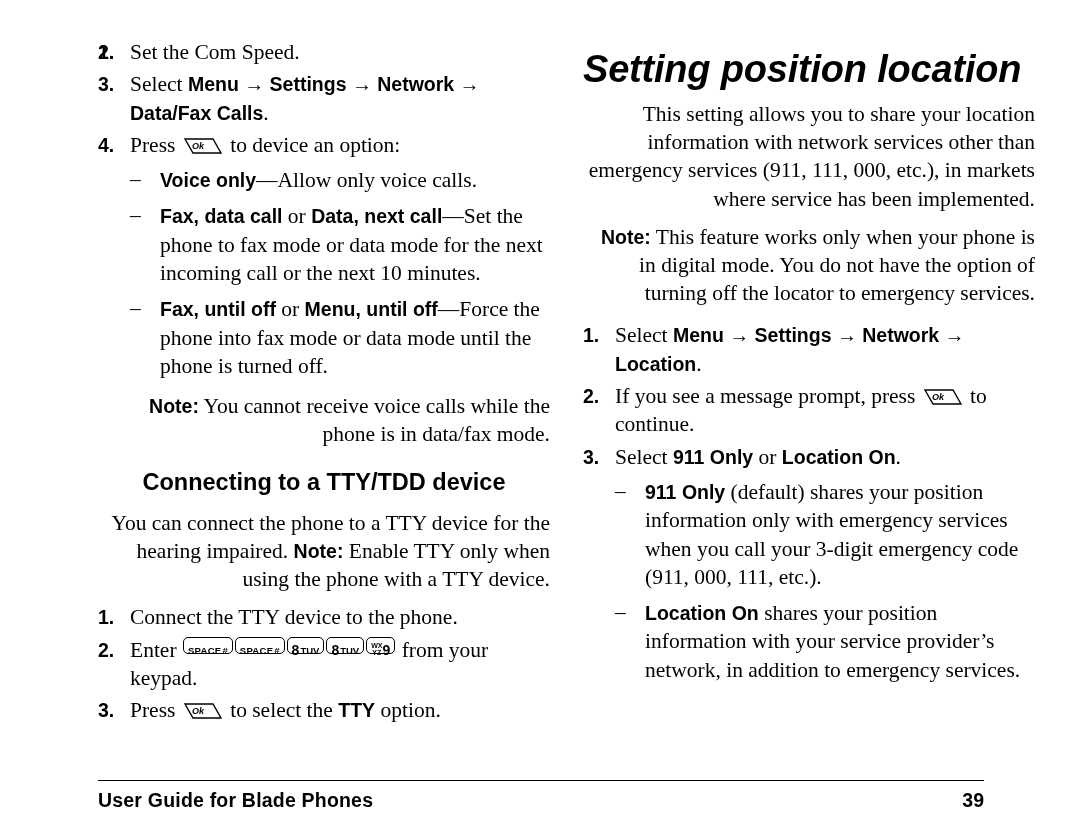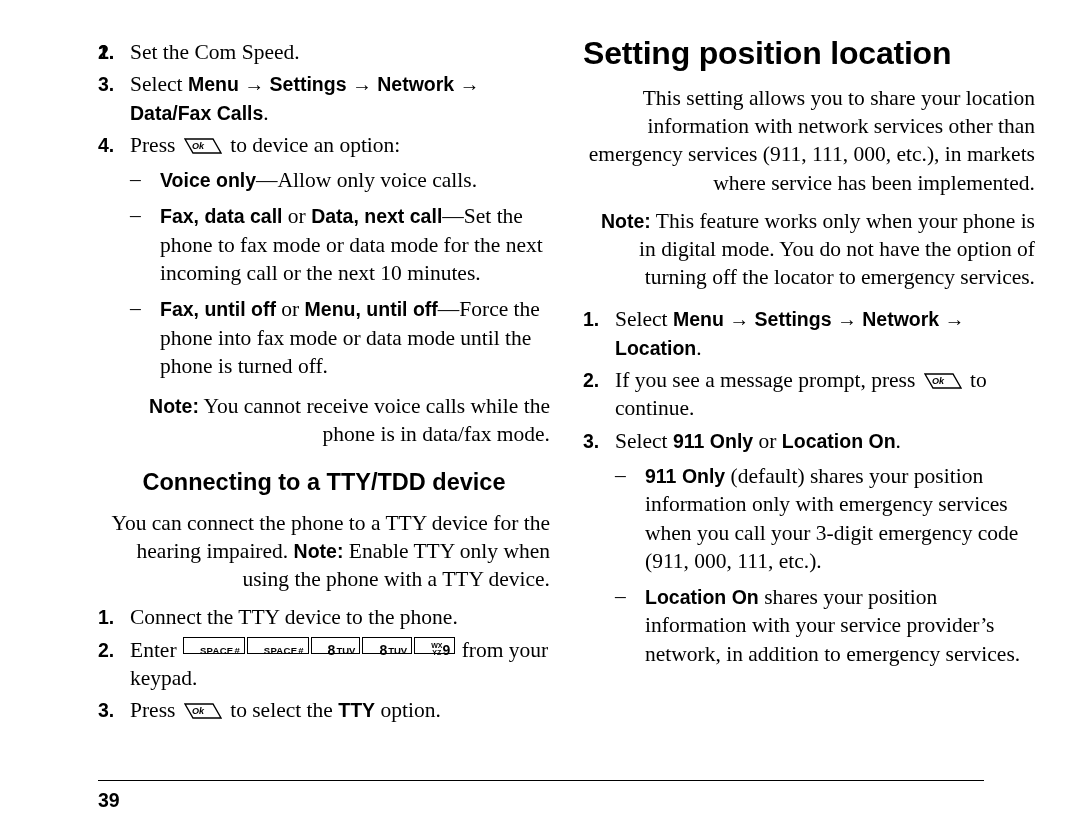--- a/index.html
+++ b/index.html
@@ -34,24 +34,25 @@
     font-size: 21.5px;
     line-height: 28.2px;
     margin: 0 0 0 0;
     text-align: right;
   }
   .sans { font-family: "Liberation Sans", sans-serif; font-weight: bold; font-size: 19.5px; }
 
   h2.heading {
     font-family: "Liberation Sans", sans-serif;
     font-weight: bold;
-    font-size: 32px;
+    font-size: 38px;
     letter-spacing: -0.2px;
-    margin: 0 0 14px 0;
+    margin: 16px 0 14px 0;
     line-height: 34px;
+    font-style: italic;
   }
   h3.subheading {
     font-family: "Liberation Sans", sans-serif;
     font-weight: bold;
     font-size: 23.5px;
     margin: 0 0 12px 0;
     line-height: 30px;
     text-align: center;
   }
 
@@ -105,22 +106,22 @@
     height: 20px;
     vertical-align: -4px;
     margin: 0 2px;
   }
   .okkey svg { display: block; }
 
   
   .keycap {
     display: inline-block;
     border: 1.5px solid #000;
-    border-radius: 0;
-    padding: 1px 4px 1px 16px;
+    border-radius: 5px;
+    padding: 1px 4px 1px 4px;
     margin: 0 1px;
     vertical-align: 1px;
     line-height: 1;
     height: 17px;
     box-sizing: border-box;
     white-space: nowrap;
   }
   .keycap .kl {
     font-family: "Liberation Sans", sans-serif;
     font-weight: bold;
@@ -343,16 +344,17 @@
         <span>shares your position information with your service provider’s network, in addition to emergency services.</span>
       </li>
     </ul>
 
     <div class="spacer-14"></div>
 
 
   </div>
 
   <div class="footer">
+    <span class="ftitle">User Guide for Blade Phones</span>
     <span class="fpage">39</span>
   </div>
 
 </div>
 
 </body></html>

